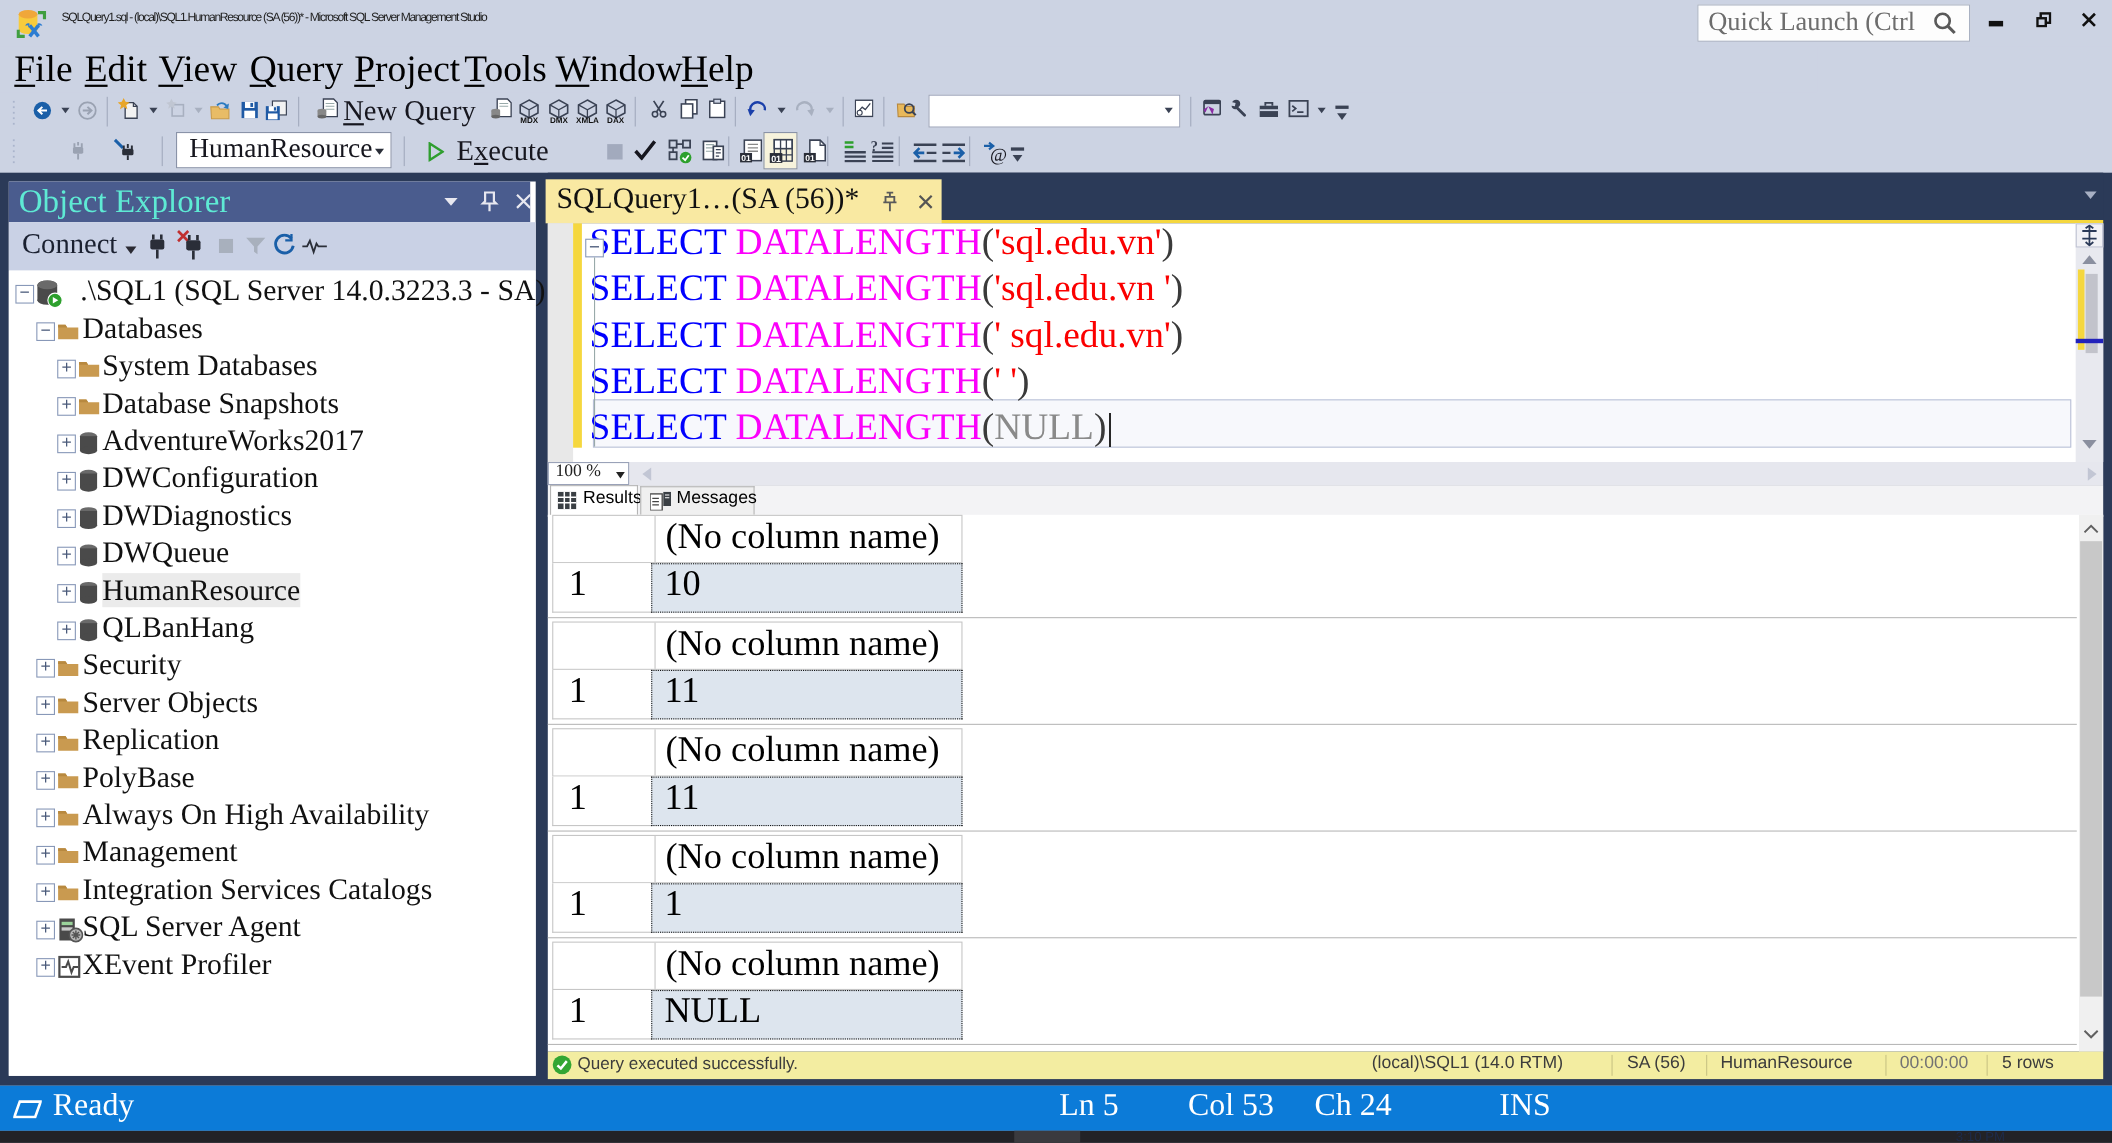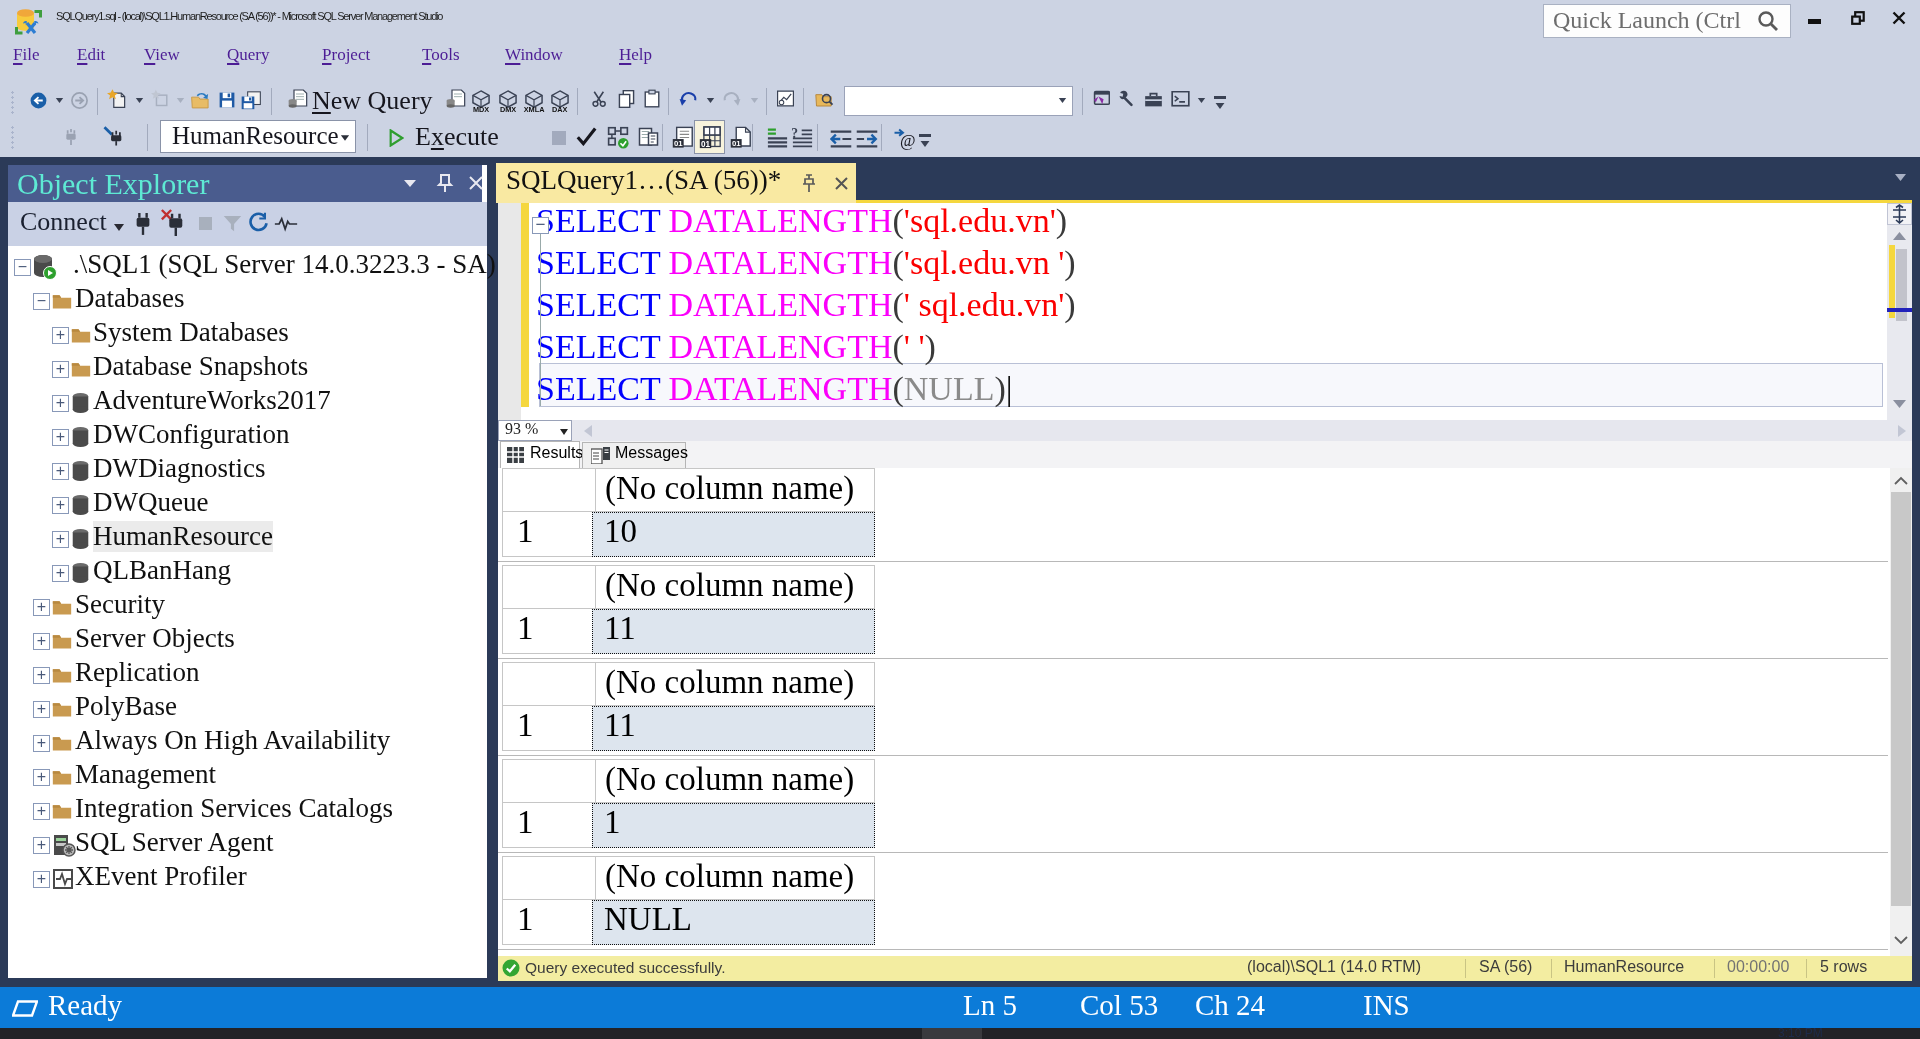--- a/index.html
+++ b/index.html
@@ -49,21 +49,21 @@
   <div class="abs" style="left:1808px;top:19px;width:13px;height:5px;background:#111;"></div>
   <svg class="abs" style="left:1851px;top:11px;" width="14" height="14" viewBox="0 0 14 14">
     <rect x="4.2" y="1.2" width="8.5" height="8.5" fill="none" stroke="#111" stroke-width="2.2"></rect>
     <rect x="1.2" y="5.6" width="7.6" height="7.2" fill="#ccd3e3" stroke="#111" stroke-width="2.2"></rect>
   </svg>
   <svg class="abs" style="left:1892px;top:11px;" width="14" height="14" viewBox="0 0 14 14">
     <path d="M1.5 1.5 L12.5 12.5 M12.5 1.5 L1.5 12.5" stroke="#111" stroke-width="2.4"></path>
   </svg>
 </div>
 
-<div class="abs" id="menubar" style="left:0;top:42px;width:1652px;height:42px;background:#ccd3e3;font-size:17px;color:#4c1d95;">
+<div class="abs" id="menubar" style="left:0;top:42px;width:1652px;height:42px;background:#ccd3e3;font-size:34px;color:#000000;">
   <span class="abs" style="left:13px;top:3px;"><u>F</u>ile</span>
   <span class="abs" style="left:77px;top:3px;"><u>E</u>dit</span>
   <span class="abs" style="left:144px;top:3px;"><u>V</u>iew</span>
   <span class="abs" style="left:227px;top:3px;"><u>Q</u>uery</span>
   <span class="abs" style="left:322px;top:3px;"><u>P</u>roject</span>
   <span class="abs" style="left:422px;top:3px;"><u>T</u>ools</span>
   <span class="abs" style="left:505px;top:3px;"><u>W</u>indow</span>
   <span class="abs" style="left:619px;top:3px;"><u>H</u>elp</span>
 </div>
 
@@ -568,21 +568,21 @@
       <div class="abs" style="left:9px;top:46px;width:11px;height:72px;background:#c2c3cb;"></div>
       <div class="abs" style="left:0;top:105px;width:25px;height:4px;background:#2222bb;"></div>
       <svg class="abs" style="left:5px;top:196px;" width="15" height="10" viewBox="0 0 15 10">
           <path d="M1 1 L7.5 9 L14 1 Z" fill="#8a8f9f"></path>
         </svg>
     </div>
   </div>
 
   <div class="abs" id="zoombar" style="left:0;top:263px;width:1414px;height:21px;background:#e6e7ee;">
     <div class="abs" style="left:0;top:0;width:74px;height:21px;background:#fff;border:1px solid #9aa2b8;">
-      <span class="abs" style="left:6px;top:-1px;font-size:16px;color:#222;">93 %</span>
+      <span class="abs" style="left:6px;top:-1px;font-size:16px;color:#222;">100 %</span>
       <svg class="abs" style="left:60px;top:7px;" width="10" height="8" viewBox="0 0 10 8">
           <path d="M1 1 L5 7 L9 1 Z" fill="#222"></path>
         </svg>
     </div>
     <svg class="abs" style="left:84px;top:4px;" width="12" height="14" viewBox="0 0 12 14">
         <path d="M10 1 L2 7 L10 13 Z" fill="#c2c6d4"></path>
       </svg>
     <svg class="abs" style="left:1398px;top:4px;" width="12" height="14" viewBox="0 0 12 14">
         <path d="M2 1 L10 7 L2 13 Z" fill="#c2c6d4"></path>
       </svg>

